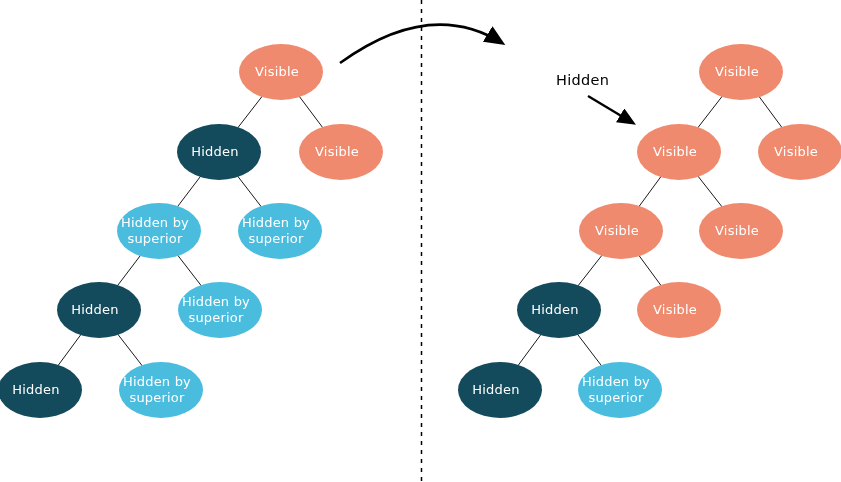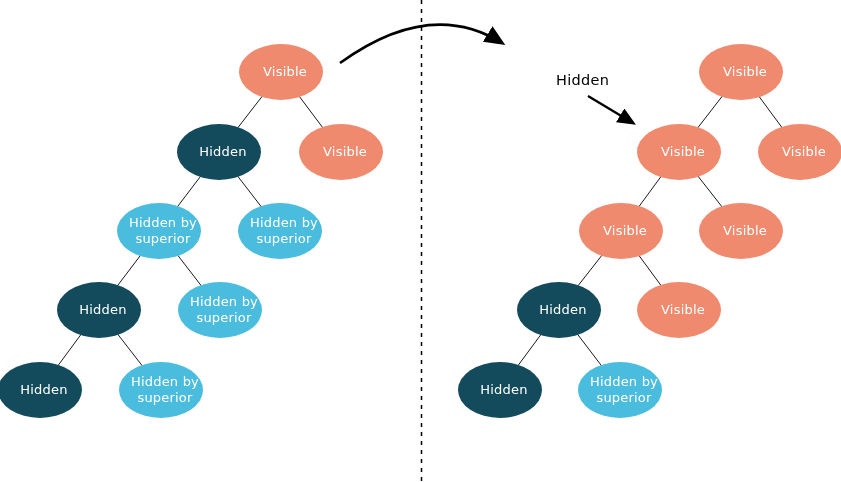--- a/index.html
+++ b/index.html
@@ -41,21 +41,21 @@
     stroke-width: 2.3;
     fill: none;
   }
   .node {
     position: absolute;
     width: 84px;
     height: 56px;
     border-radius: 50%;
     display: flex;
     align-items: center;
-    justify-content: flex-end;
+    justify-content: flex-start;
     text-align: center;
     color: #ffffff;
     font-size: 13px;
     line-height: 1.22;
     letter-spacing: 0.2px;
     padding: 0;
     box-sizing: border-box;
   }
   .node .node-label {
     display: block;

